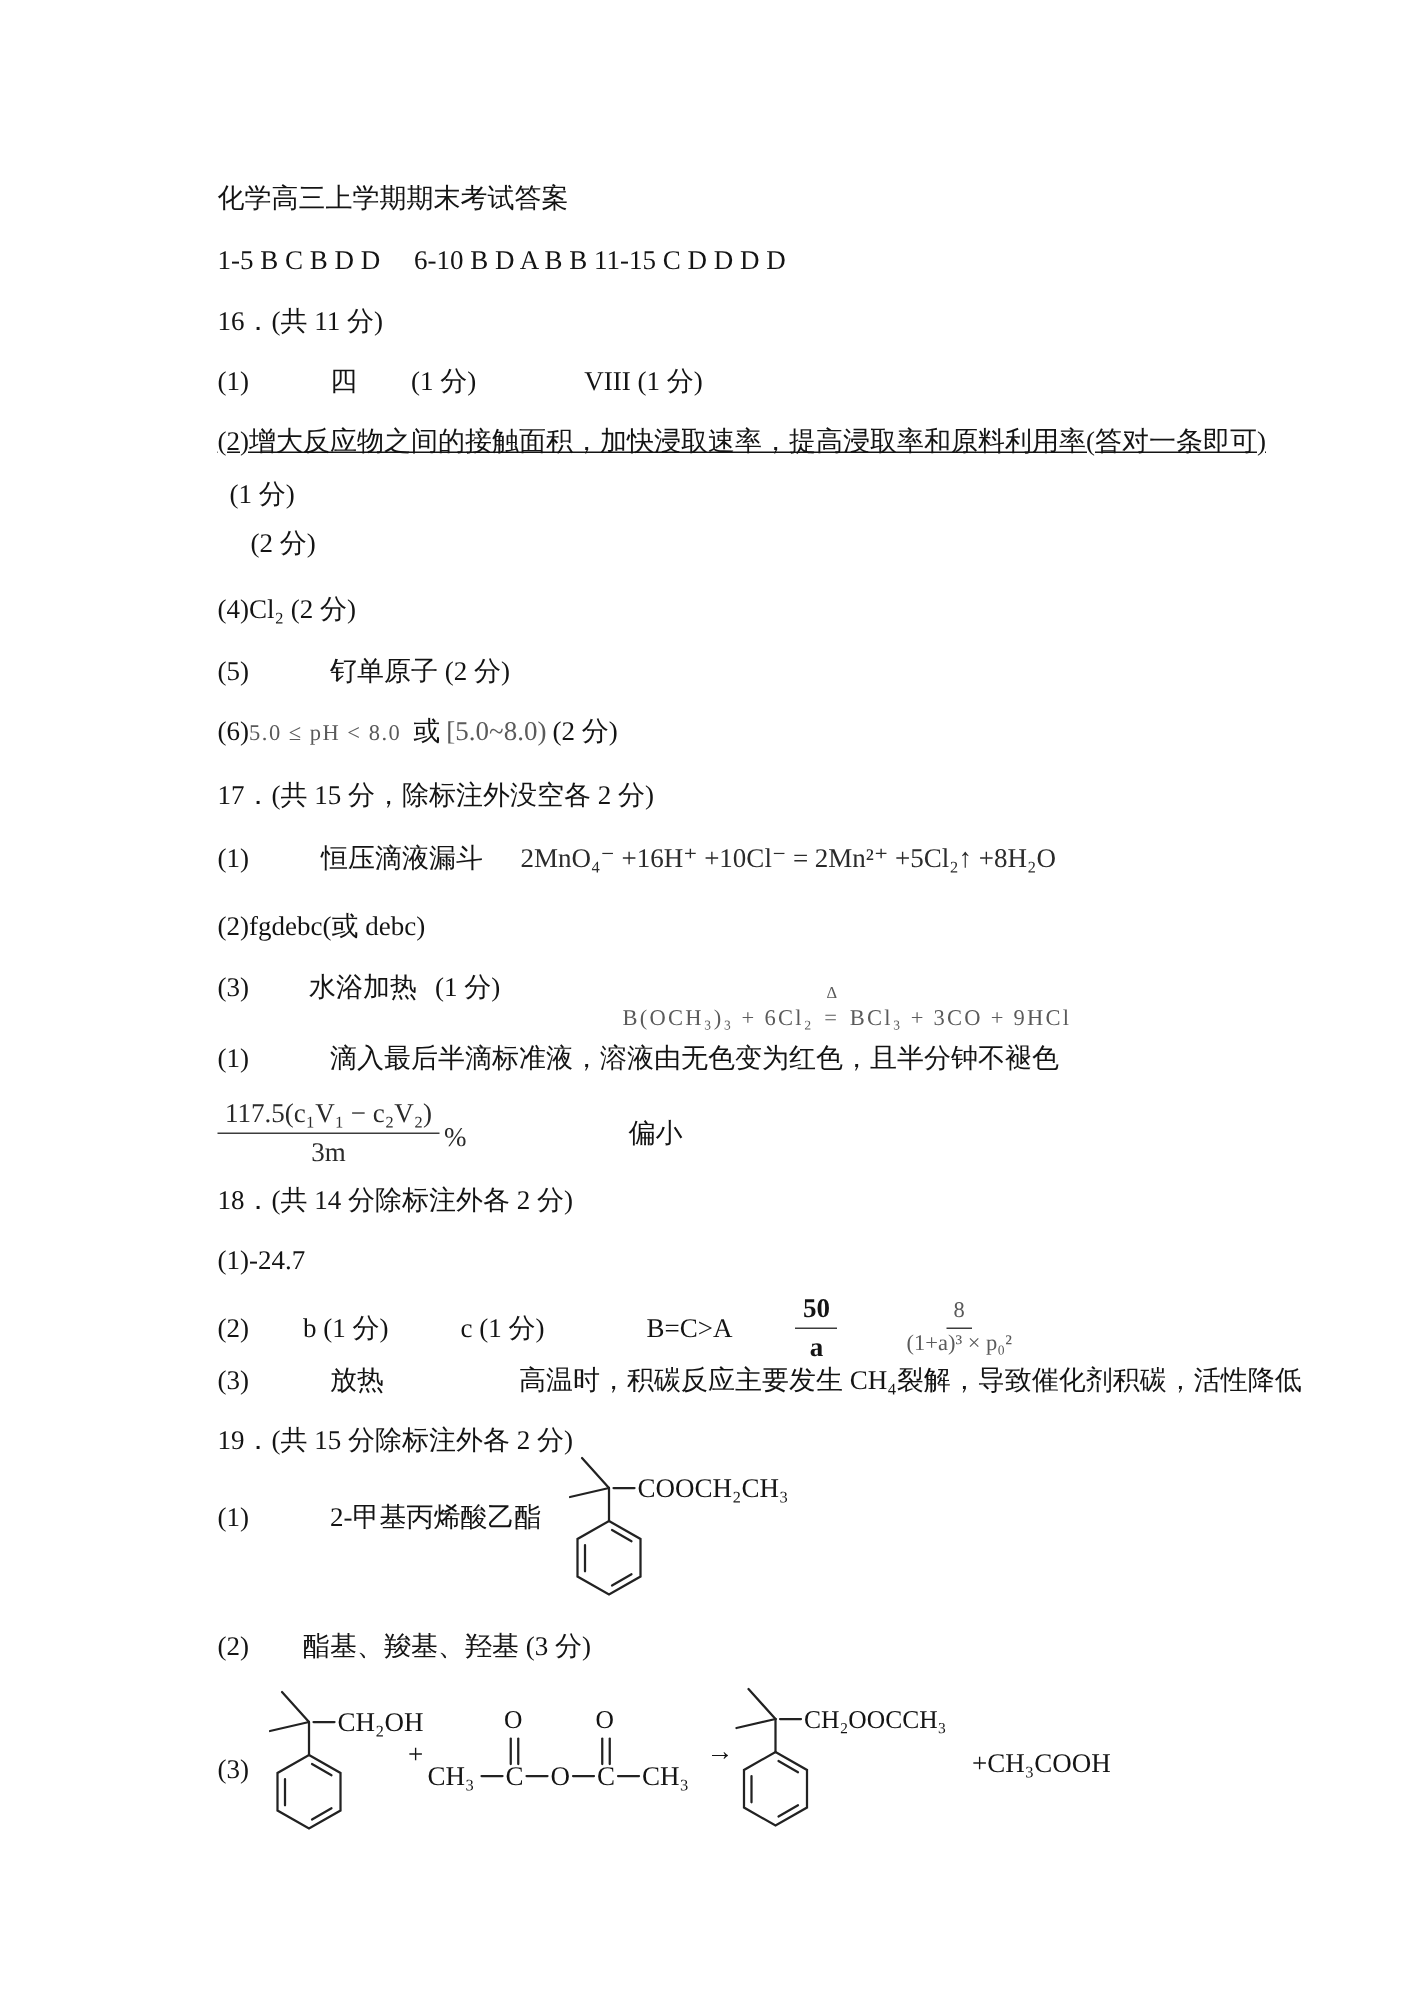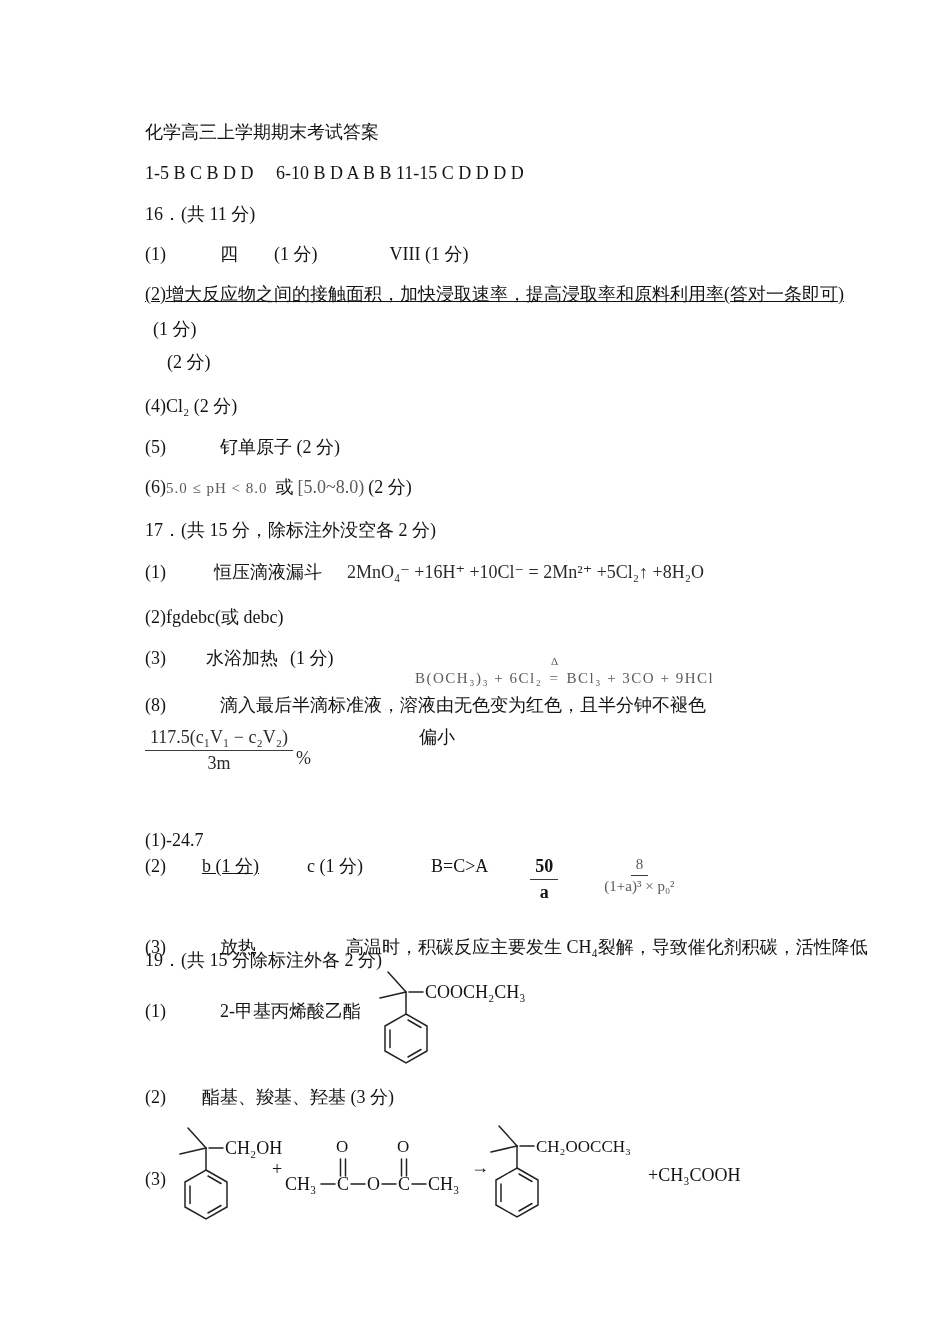--- a/index.html
+++ b/index.html
@@ -1,20 +1,20 @@
 <!DOCTYPE html>
 <html><head>
 <meta charset="utf-8">
 <style>
   html,body{margin:0;padding:0;background:#ffffff;}
   .page{position:relative;width:950px;height:1344px;background:#fff;overflow:hidden;
         font-family:"Liberation Serif","DejaVu Serif",serif;color:#141414;font-size:18px;}
   .ln{position:absolute;white-space:pre;line-height:1.25;}
   .flex{display:flex;align-items:baseline;}
-  .vcenter{display:flex;align-items:flex-start;}
+  .vcenter{display:flex;align-items:center;}
   .math{color:#2b2b2b;}
   .gray{color:#5a5a5a;}
   .sm{font-size:15px;}
   .ls{letter-spacing:1.5px;}
   .bold{font-weight:bold;}
   .frac{display:inline-flex;flex-direction:column;align-items:center;text-align:center;}
   .frac .num{border-bottom:1.3px solid #3c3c3c;padding:0 5px 1px 5px;}
   .frac .den{padding-top:1px;}
   .eqsign{position:relative;display:inline-block;margin:0 7px;}
   .delta{position:absolute;left:50%;top:-14px;transform:translateX(-50%);font-size:11px;letter-spacing:0;}
@@ -56,46 +56,47 @@
   </div>
   <div class="ln" style="left:145px;top:606px;">(2)fgdebc(或 debc)</div>
   <div class="ln flex" style="left:145px;top:647px;">
     <span>(3)</span>
     <span style="margin-left:40px;">水浴加热</span>
     <span style="margin-left:12px;">(1 分)</span>
     <span class="gray ls sm" style="margin-left:50px;">
       <span>B(OCH₃)₃ + 6Cl₂</span><span class="eqsign"><span class="delta">Δ</span><span>=</span></span><span>BCl₃ + 3CO + 9HCl</span>
     </span>
   </div>
-  <div class="ln" style="left:145px;top:694px;">(8)　　　滴入最后半滴标准液，溶液由无色变为红色，且半分钟不褪色</div>
+  <div class="ln" style="left:145px;top:694px;">(1)　　　滴入最后半滴标准液，溶液由无色变为红色，且半分钟不褪色</div>
   <div class="ln vcenter" style="left:145px;top:726px;height:58px;">
     <span class="frac math">
       <span class="num">117.5(c₁V₁ − c₂V₂)</span>
       <span class="den">3m</span>
     </span>
     <span class="pct math" style="align-self:center;margin-top:6px;">%</span>
     <span style="margin-left:108px;">偏小</span>
   </div>
 
+  <div class="ln" style="left:145px;top:789px;">18．(共 14 分除标注外各 2 分)</div>
   <div class="ln" style="left:145px;top:829px;">(1)-24.7</div>
   <div class="ln vcenter" style="left:145px;top:855px;height:60px;">
     <span>(2)</span>
-    <span style="margin-left:36px;text-decoration:underline;">b (1 分)</span>
+    <span style="margin-left:36px;">b (1 分)</span>
     <span style="margin-left:48px;">c (1 分)</span>
     <span style="margin-left:68px;">B=C&gt;A</span>
     <span class="frac bold" style="margin-left:42px;">
       <span class="num">50</span>
       <span class="den">a</span>
     </span>
     <span class="frac gray sm" style="margin-left:46px;">
       <span class="num">8</span>
       <span class="den">(1+a)³ × p₀²</span>
     </span>
   </div>
-  <div class="ln" style="left:145px;top:936px;">(3)　　　放热　　　　　高温时，积碳反应主要发生 CH₄裂解，导致催化剂积碳，活性降低</div>
+  <div class="ln" style="left:145px;top:909px;">(3)　　　放热　　　　　高温时，积碳反应主要发生 CH₄裂解，导致催化剂积碳，活性降低</div>
 
   <div class="ln" style="left:145px;top:949px;">19．(共 15 分除标注外各 2 分)</div>
   <div class="ln" style="left:145px;top:1000px;">(1)　　　2-甲基丙烯酸乙酯</div>
 
   <svg class="struct" style="left:368px;top:964px;" width="190" height="108" viewBox="0 0 190 108">
     <line x1="38" y1="28" x2="20" y2="8"></line>
     <line x1="38" y1="28" x2="12" y2="34"></line>
     <line x1="41" y1="28" x2="55" y2="28"></line>
     <line x1="38" y1="28" x2="38" y2="50"></line>
     <polygon points="38,50 59,62 59,87 38,99 17,87 17,62"></polygon>

